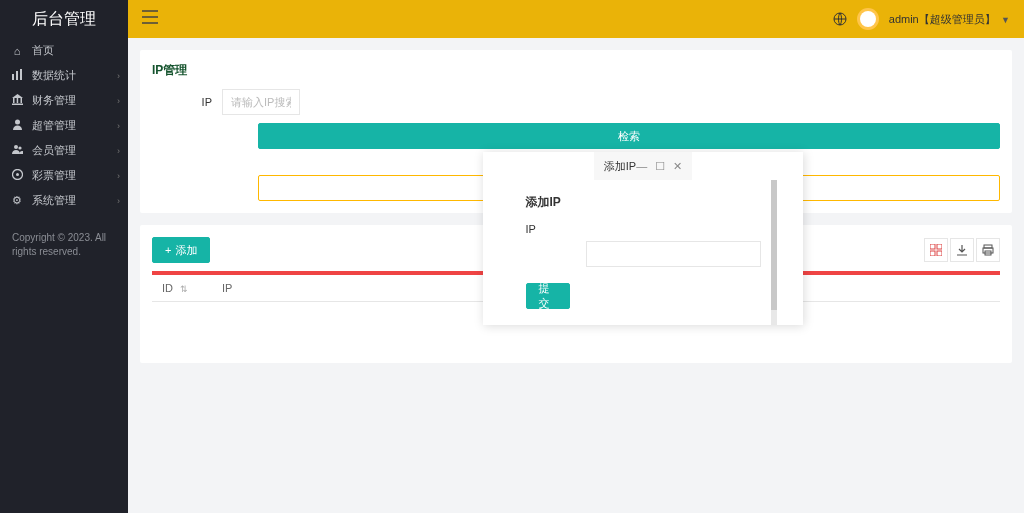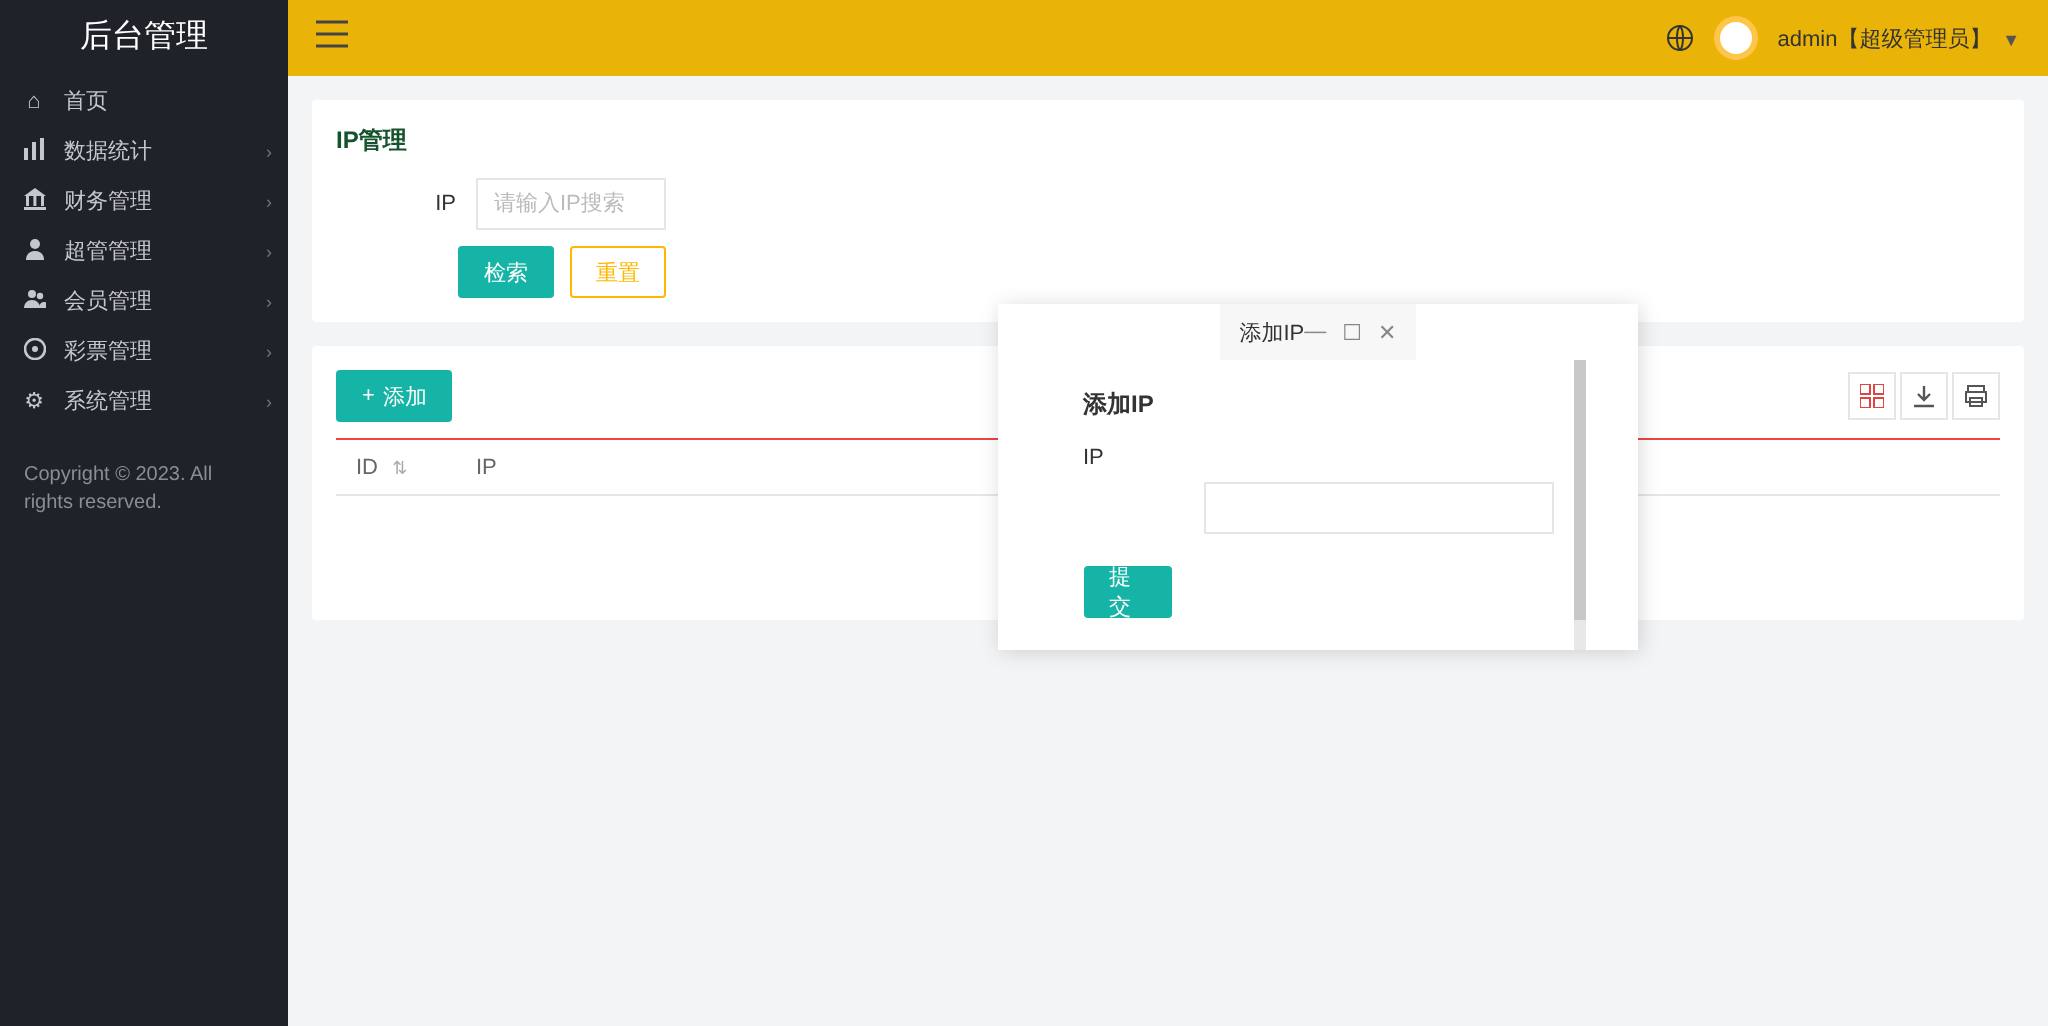--- a/index.html
+++ b/index.html
@@ -1,49 +1,49 @@
 <!DOCTYPE html>
 <html><head>
 <meta charset="utf-8">
 <style>
 * { margin: 0; padding: 0; box-sizing: border-box; }
 body { font-family: "Helvetica Neue", Arial, "Microsoft YaHei", sans-serif; font-size: 12px; color: #333; background: #f3f4f6; width: 1024px; height: 513px; overflow: hidden; }
 .app { display: flex; height: 513px; }
-.sidebar { width: 144px; background: #20222a; color: #c4c7cc; display: flex; flex-direction: column; flex-shrink: 0; }
+.sidebar { width: 128px; background: #20222a; color: #c4c7cc; display: flex; flex-direction: column; flex-shrink: 0; }
 .logo { height: 38px; line-height: 38px; color: #fff; font-size: 16px; text-align: center; }
 .menu { list-style: none; }
 .menu li { display: flex; align-items: center; height: 25px; padding: 0 10px; cursor: pointer; font-size: 11px; color: #c4c7cc; position: relative; }
 .menu li .mico { width: 14px; text-align: center; margin-right: 8px; font-size: 11px; }
 .menu li .arrow { position: absolute; right: 8px; font-size: 9px; color: #777; }
 .copyright { padding: 10px 12px; color: #8a8d94; font-size: 10px; line-height: 1.4; margin-top: 8px; }
 .main { flex: 1; display: flex; flex-direction: column; background: #f3f4f6; position: relative; overflow: hidden; }
 .header { height: 38px; background: #eab308; display: flex; align-items: center; justify-content: space-between; padding: 0 14px; }
 .ham { font-size: 16px; color: #444; cursor: pointer; }
 .header-right { display: flex; align-items: center; gap: 10px; }
 .lang-icon { width: 14px; height: 14px; color: #333; cursor: pointer; }
 .avatar { width: 22px; height: 22px; border-radius: 50%; background: #ffc54a; display: inline-block; position: relative; }
 .avatar::after { content: ""; position: absolute; left: 3px; top: 3px; width: 16px; height: 16px; border-radius: 50%; background: #fff; }
 .user-text { font-size: 11px; color: #333; }
 .caret { font-size: 9px; color: #555; margin-left: 2px; }
 .content { padding: 12px; display: flex; flex-direction: column; gap: 12px; }
 .card { background: #fff; border-radius: 2px; padding: 12px; }
 .card-title { font-size: 12px; font-weight: 700; margin-bottom: 10px; color: #14532d; }
 .form-row { display: flex; align-items: center; margin-bottom: 8px; }
 .form-row label { width: 60px; text-align: right; margin-right: 10px; font-size: 11px; color: #333; }
-.form-row input[type=text] { height: 26px; border: 1px solid #e6e6e6; padding: 0 8px; width: 95px; font-size: 11px; }
+.form-row input[type=text] { height: 26px; border: 1px solid #e6e6e6; padding: 0 8px; width: 78px; font-size: 11px; }
 .form-row input[type=text]::placeholder { color: #bbb; }
-.btns { display: flex; gap: 8px; margin-left: 61px; }
+.btns { display: flex; gap: 26px; margin-left: 106px; flex-direction: column; }
 .btn { display: inline-flex; align-items: center; justify-content: center; height: 26px; padding: 0 12px; font-size: 11px; border-radius: 2px; cursor: pointer; border: 1px solid transparent; }
 .btn-teal { background: #16b4a6; color: #fff; border-color: #16b4a6; }
 .btn-warn-outline { background: #fff; color: #ffb800; border: 1px solid #ffb800; }
 .toolbar-row { display: flex; justify-content: space-between; align-items: center; margin-bottom: 8px; }
 .toolbar-right { display: flex; gap: 2px; }
 .tool-btn { width: 24px; height: 24px; border: 1px solid #e6e6e6; background: #fff; display: inline-flex; align-items: center; justify-content: center; cursor: pointer; font-size: 11px; color: #555; }
 .table { width: 100%; border-collapse: collapse; }
-.table th { text-align: left; font-weight: 400; font-size: 11px; color: #666; border-top: 1px solid #ef4444; border-bottom: 1px solid #e6e6e6; padding: 6px 10px; height: 28px; }
+.table th { text-align: left; font-weight: 400; font-size: 11px; color: #666; border-top: 4px solid #ef4444; border-bottom: 1px solid #e6e6e6; padding: 6px 10px; height: 28px; }
 .th-id { width: 60px; }
 .sort { color: #aaa; font-size: 9px; margin-left: 4px; }
 .table-body-empty { height: 50px; }
 
 .modal { position: absolute; left: 355px; top: 152px; width: 320px; background: #fff; box-shadow: 1px 1px 10px rgba(0,0,0,.15); display: flex; flex-direction: column; align-items: center; }
 .modal-titlebar { height: 28px; display: flex; align-items: center; justify-content: space-between; padding: 0 10px; font-size: 11px; color: #333; background: #f7f7f7; }
 .modal-actions { display: flex; gap: 8px; color: #888; }
 .modal-actions span { cursor: pointer; font-size: 11px; }
 .modal-body { padding: 14px 16px 16px; position: relative; }
 .modal-body .inner-title { font-size: 12px; font-weight: 600; margin-bottom: 12px; }

